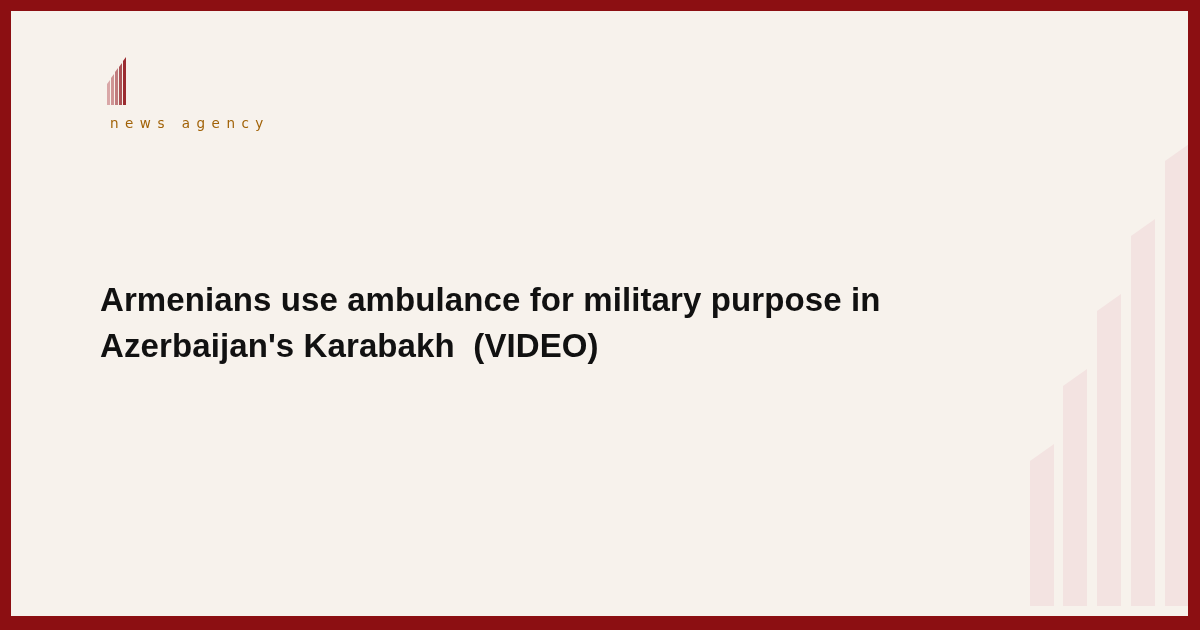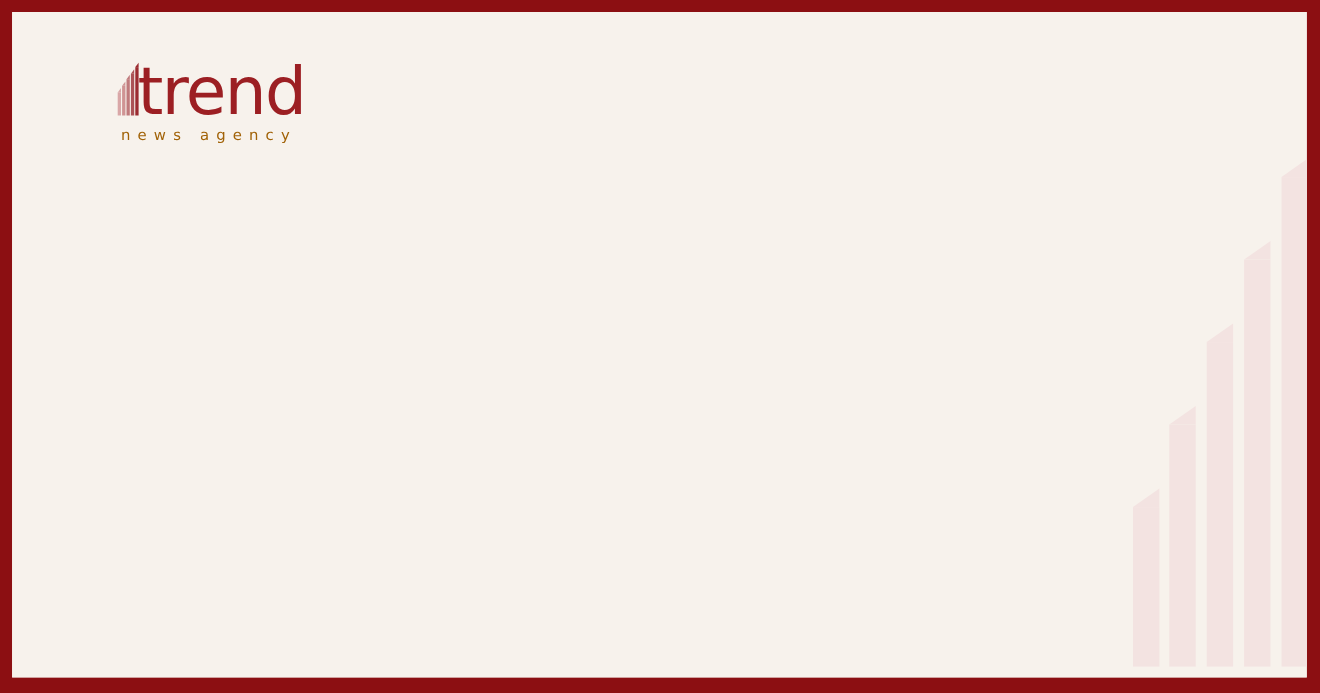--- a/index.html
+++ b/index.html
@@ -163,19 +163,19 @@
     </div>
 
     <div class="logo">
       <div class="logo-mark">
         <div class="mark-bar m1"></div>
         <div class="mark-bar m2"></div>
         <div class="mark-bar m3"></div>
         <div class="mark-bar m4"></div>
         <div class="mark-bar m5"></div>
       </div>
-      <div class="logo-word">trend</div>
       <div class="logo-sub">news agency</div>
     </div>
 
+    <div class="headline">Armenians use ambulance for military purpose in Azerbaijan's Karabakh  (VIDEO)</div>
 
   </div>
 </div>
 
 </body></html>

